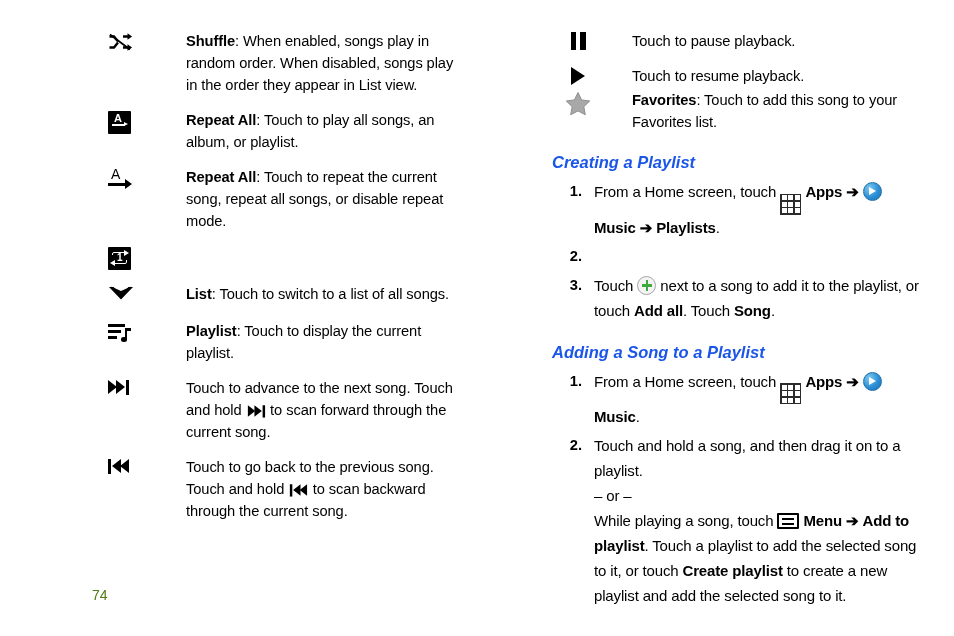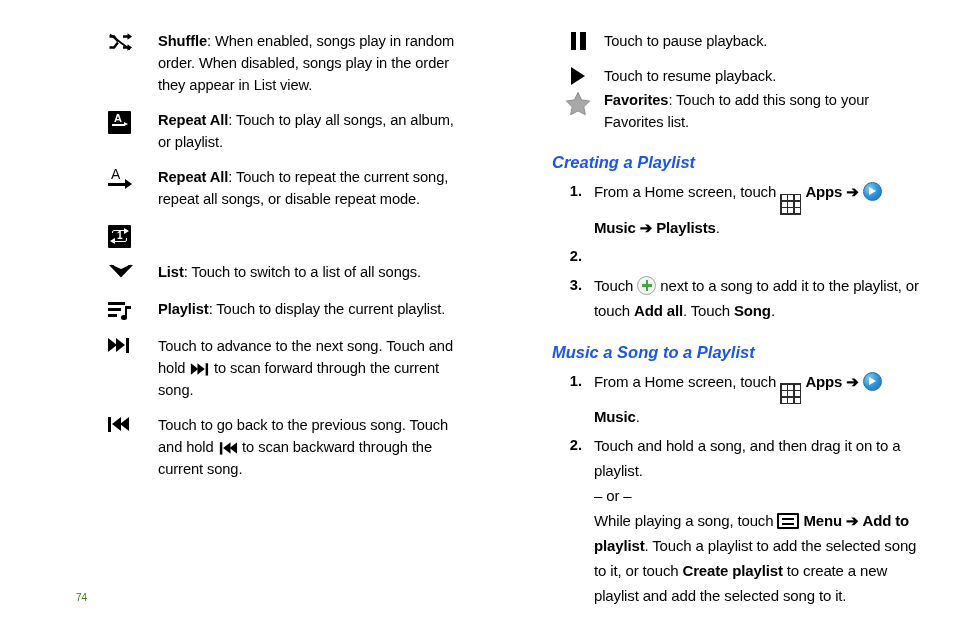--- a/index.html
+++ b/index.html
@@ -24,20 +24,21 @@
     top: 30px;
   }
   .col-left  { left: 108px; width: 352px; }
   .col-right { left: 552px; width: 372px; }
 
   
   .row {
     display: flex;
     align-items: flex-start;
     margin-bottom: 13px;
+    gap: 28px;
   }
   .row .icon-cell {
     flex: 0 0 50px;
     display: flex;
     justify-content: flex-start;
     align-items: flex-start;
     padding-top: 2px;
     min-height: 22px;
   }
   .row .desc {
@@ -251,23 +252,23 @@
   }
   .ic-menu i { position: absolute; left: 2.5px; background: #000; width: 12.5px; height: 2px; }
   .ic-menu .l1 { top: 3px; }
   .ic-menu .l2 { top: 7.5px; }
 
   .or-line { font-size: 15px; line-height: 25px; }
 
   
   .page-number {
     position: absolute;
-    left: 76px;
+    left: 92px;
     bottom: 33px;
-    font-size: 10px;
+    font-size: 14px;
     color: #4d7c0f;
   }
 </style>
 </head>
 <body>
 
 <div class="page">
 
   <div class="col col-left">
 
@@ -447,21 +448,21 @@
       <li>
         <span class="num">2.</span>
       </li>
 
       <li>
         <span class="num">3.</span>
         <span class="body"><span>Touch </span><span class="ic-add-circle"><i class="h"></i><i class="v"></i></span><span> next to a song to add it to the playlist, or touch </span><b>Add all</b><span>. Touch </span><b>Song</b><span>.</span></span>
       </li>
     </ol>
 
-    <div class="section-head">Music a Song to a Playlist</div>
+    <div class="section-head">Adding a Song to a Playlist</div>
 
     <ol class="steps">
       <li>
         <span class="num">1.</span>
         <span class="body"><span>From a Home screen, touch </span><span class="ic-apps">
               <i></i>
               <i></i>
               <i></i>
               <i></i>
               <i></i>

